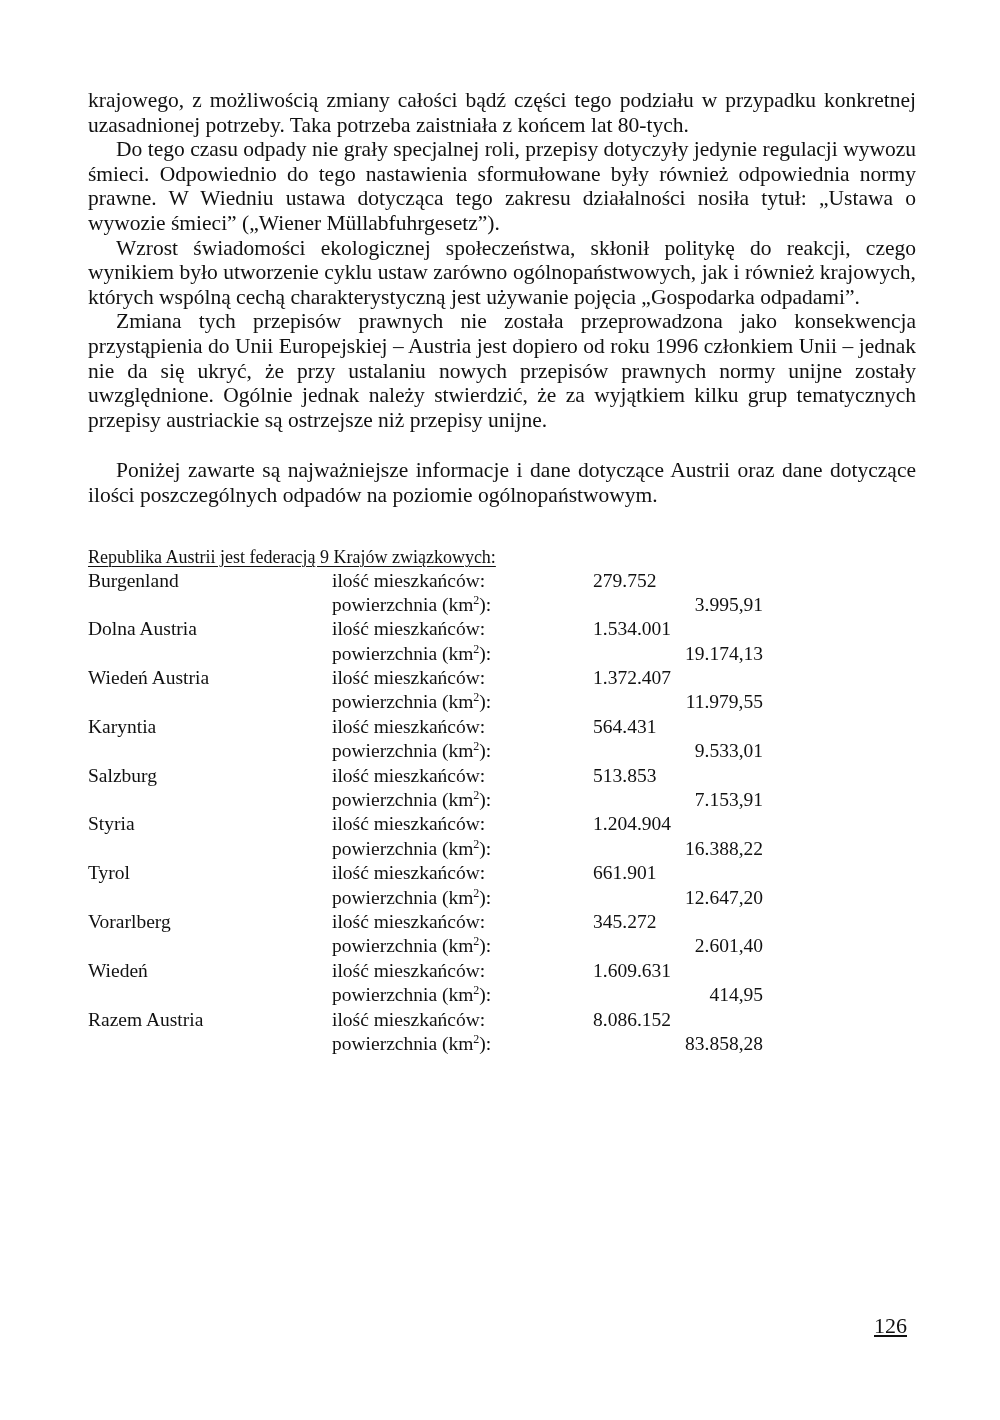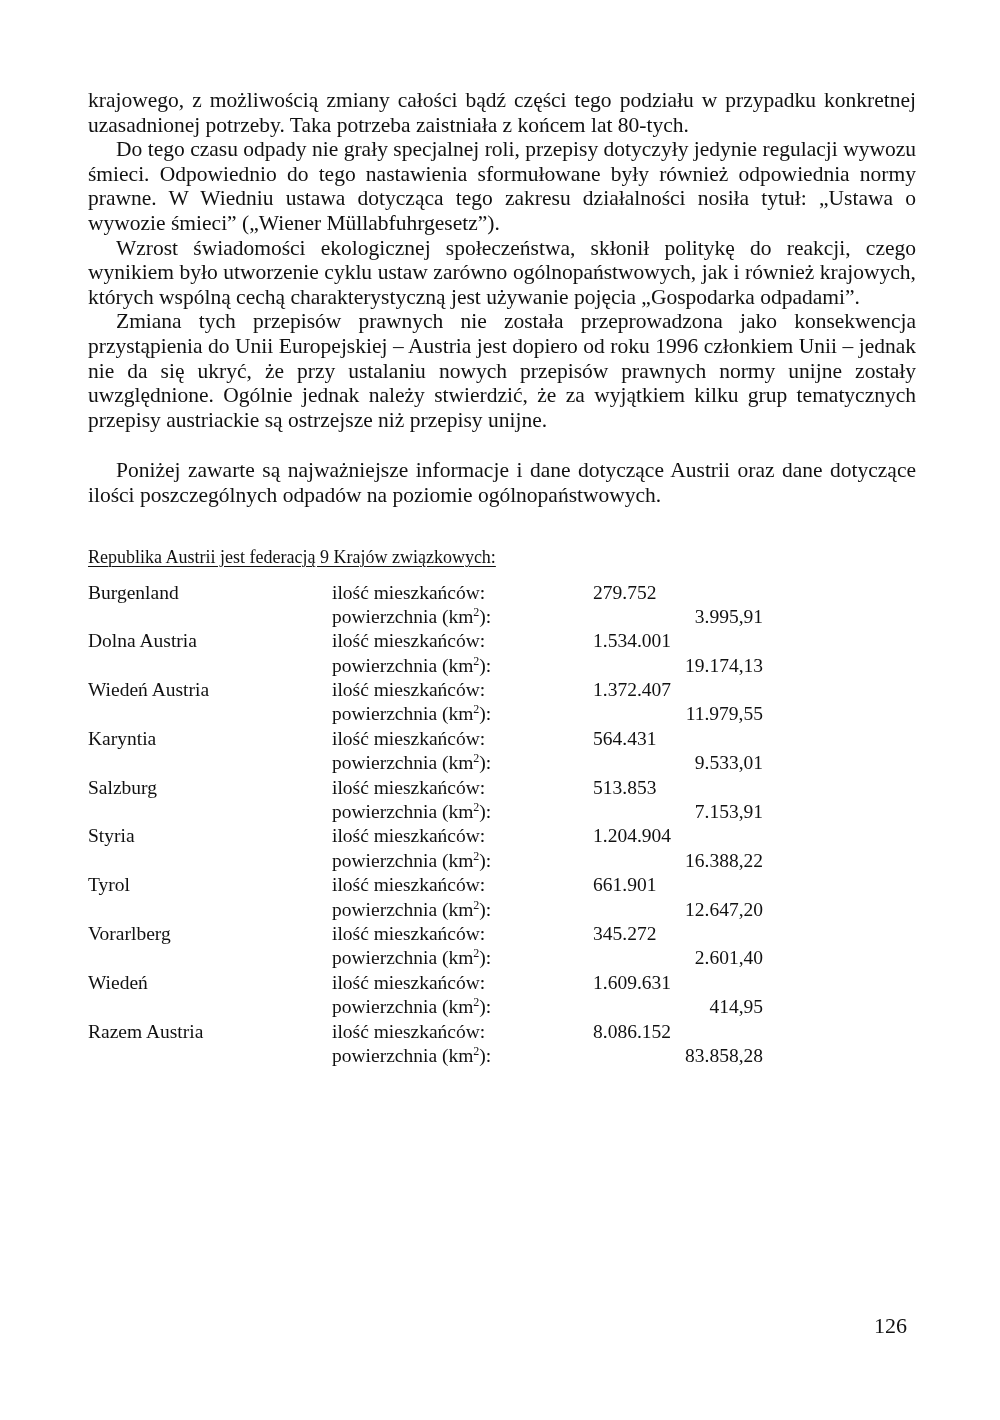--- a/index.html
+++ b/index.html
@@ -35,21 +35,21 @@
     }
     .table-heading {
       font-size: 18px;
       line-height: 24px;
       margin-top: 37px;
       text-decoration: underline;
       text-decoration-thickness: 1px;
       text-underline-offset: 3px;
     }
     .data-table {
-      margin-top: 12px;
+      margin-top: 0px;
       font-size: 19.5px;
       line-height: 24.4px;
     }
     .region {
       position: relative;
       height: 48.8px;
     }
     .region-name {
       position: absolute;
       left: 0;
@@ -76,32 +76,33 @@
     sup {
       font-size: 12px;
       line-height: 0;
       vertical-align: 7px;
     }
     .page-number {
       position: absolute;
       left: 874px;
       top: 1313px;
       font-size: 22px;
+      text-decoration: underline;
     }
   </style>
 </head>
 <body>
 
 <div class="page">
   <p class="para">krajowego, z możliwością zmiany całości bądź części tego podziału w przypadku konkretnej uzasadnionej potrzeby. Taka potrzeba zaistniała z końcem lat 80-tych.</p>
   <p class="para indent">Do tego czasu odpady nie grały specjalnej roli, przepisy dotyczyły jedynie regulacji wywozu śmieci. Odpowiednio do tego nastawienia sformułowane były również odpowiednia normy prawne. W Wiedniu ustawa dotycząca tego zakresu działalności nosiła tytuł: „Ustawa o wywozie śmieci” („Wiener Müllabfuhrgesetz”).</p>
   <p class="para indent">Wzrost świadomości ekologicznej społeczeństwa, skłonił politykę do reakcji, czego wynikiem było utworzenie cyklu ustaw zarówno ogólnopaństwowych, jak i również krajowych, których wspólną cechą charakterystyczną jest używanie pojęcia „Gospodarka odpadami”.</p>
   <p class="para indent">Zmiana tych przepisów prawnych nie została przeprowadzona jako konsekwencja przystąpienia do Unii Europejskiej – Austria jest dopiero od roku 1996 członkiem Unii – jednak nie da się ukryć, że przy ustalaniu nowych przepisów prawnych normy unijne zostały uwzględnione. Ogólnie jednak należy stwierdzić, że za wyjątkiem kilku grup tematycznych przepisy austriackie są ostrzejsze niż przepisy unijne.</p>
 
-  <p class="para indent spaced">Poniżej zawarte są najważniejsze informacje i dane dotyczące Austrii oraz dane dotyczące ilości poszczególnych odpadów na poziomie ogólnopaństwowych.</p>
+  <p class="para indent spaced">Poniżej zawarte są najważniejsze informacje i dane dotyczące Austrii oraz dane dotyczące ilości poszczególnych odpadów na poziomie ogólnopaństwowym.</p>
 
   <div class="table-heading">Republika Austrii jest federacją 9 Krajów związkowych:</div>
 
   <div class="data-table" id="region-table">
       <div class="region">
         <div class="region-name">Burgenland</div>
         <div class="lbl pop">ilość mieszkańców:</div>
         <div class="lbl area"><span>powierzchnia (km</span><sup>2</sup><span>):</span></div>
         <div class="val-pop">279.752</div>
         <div class="val-area">3.995,91</div>

